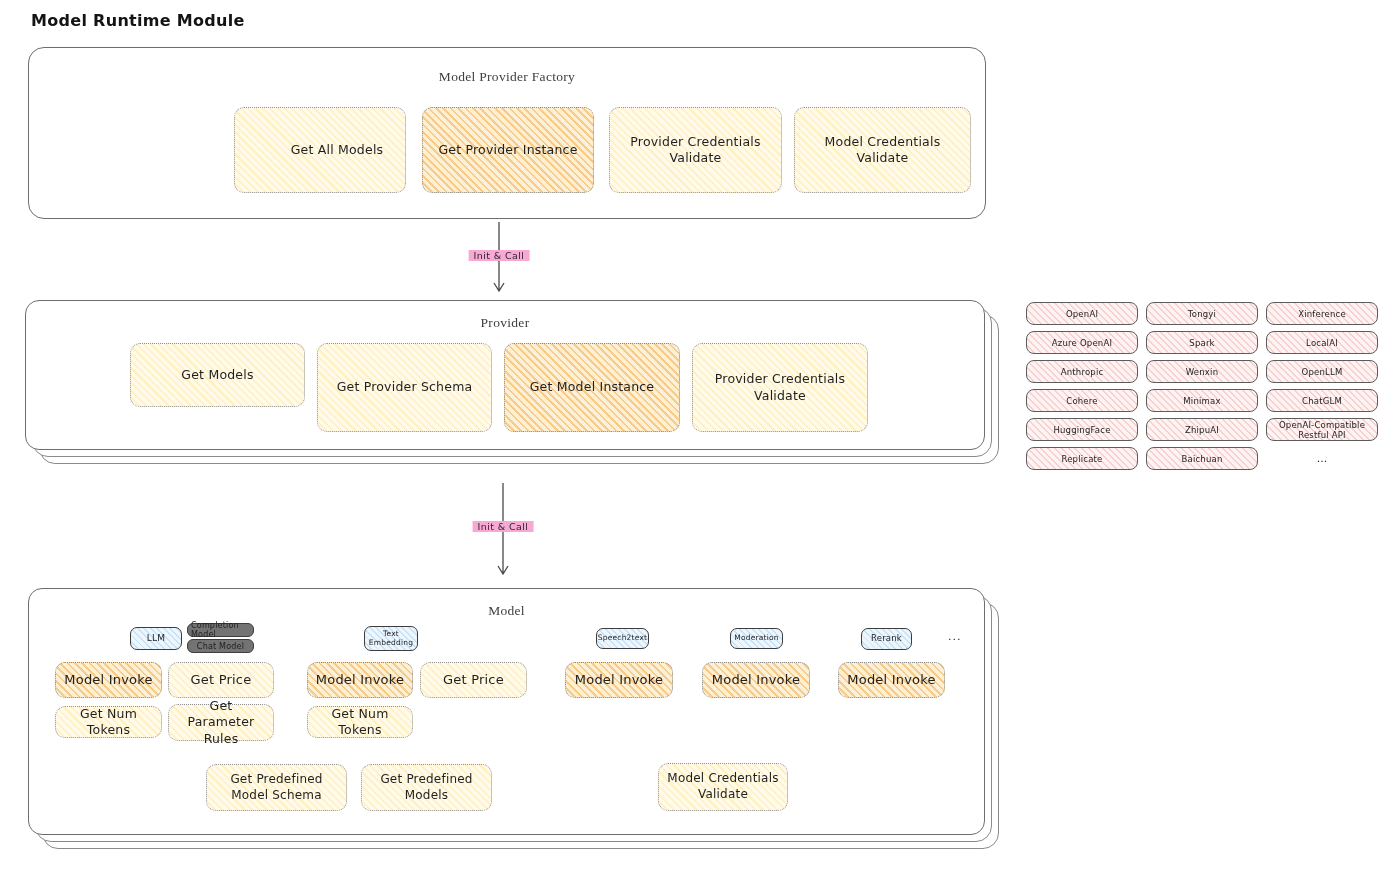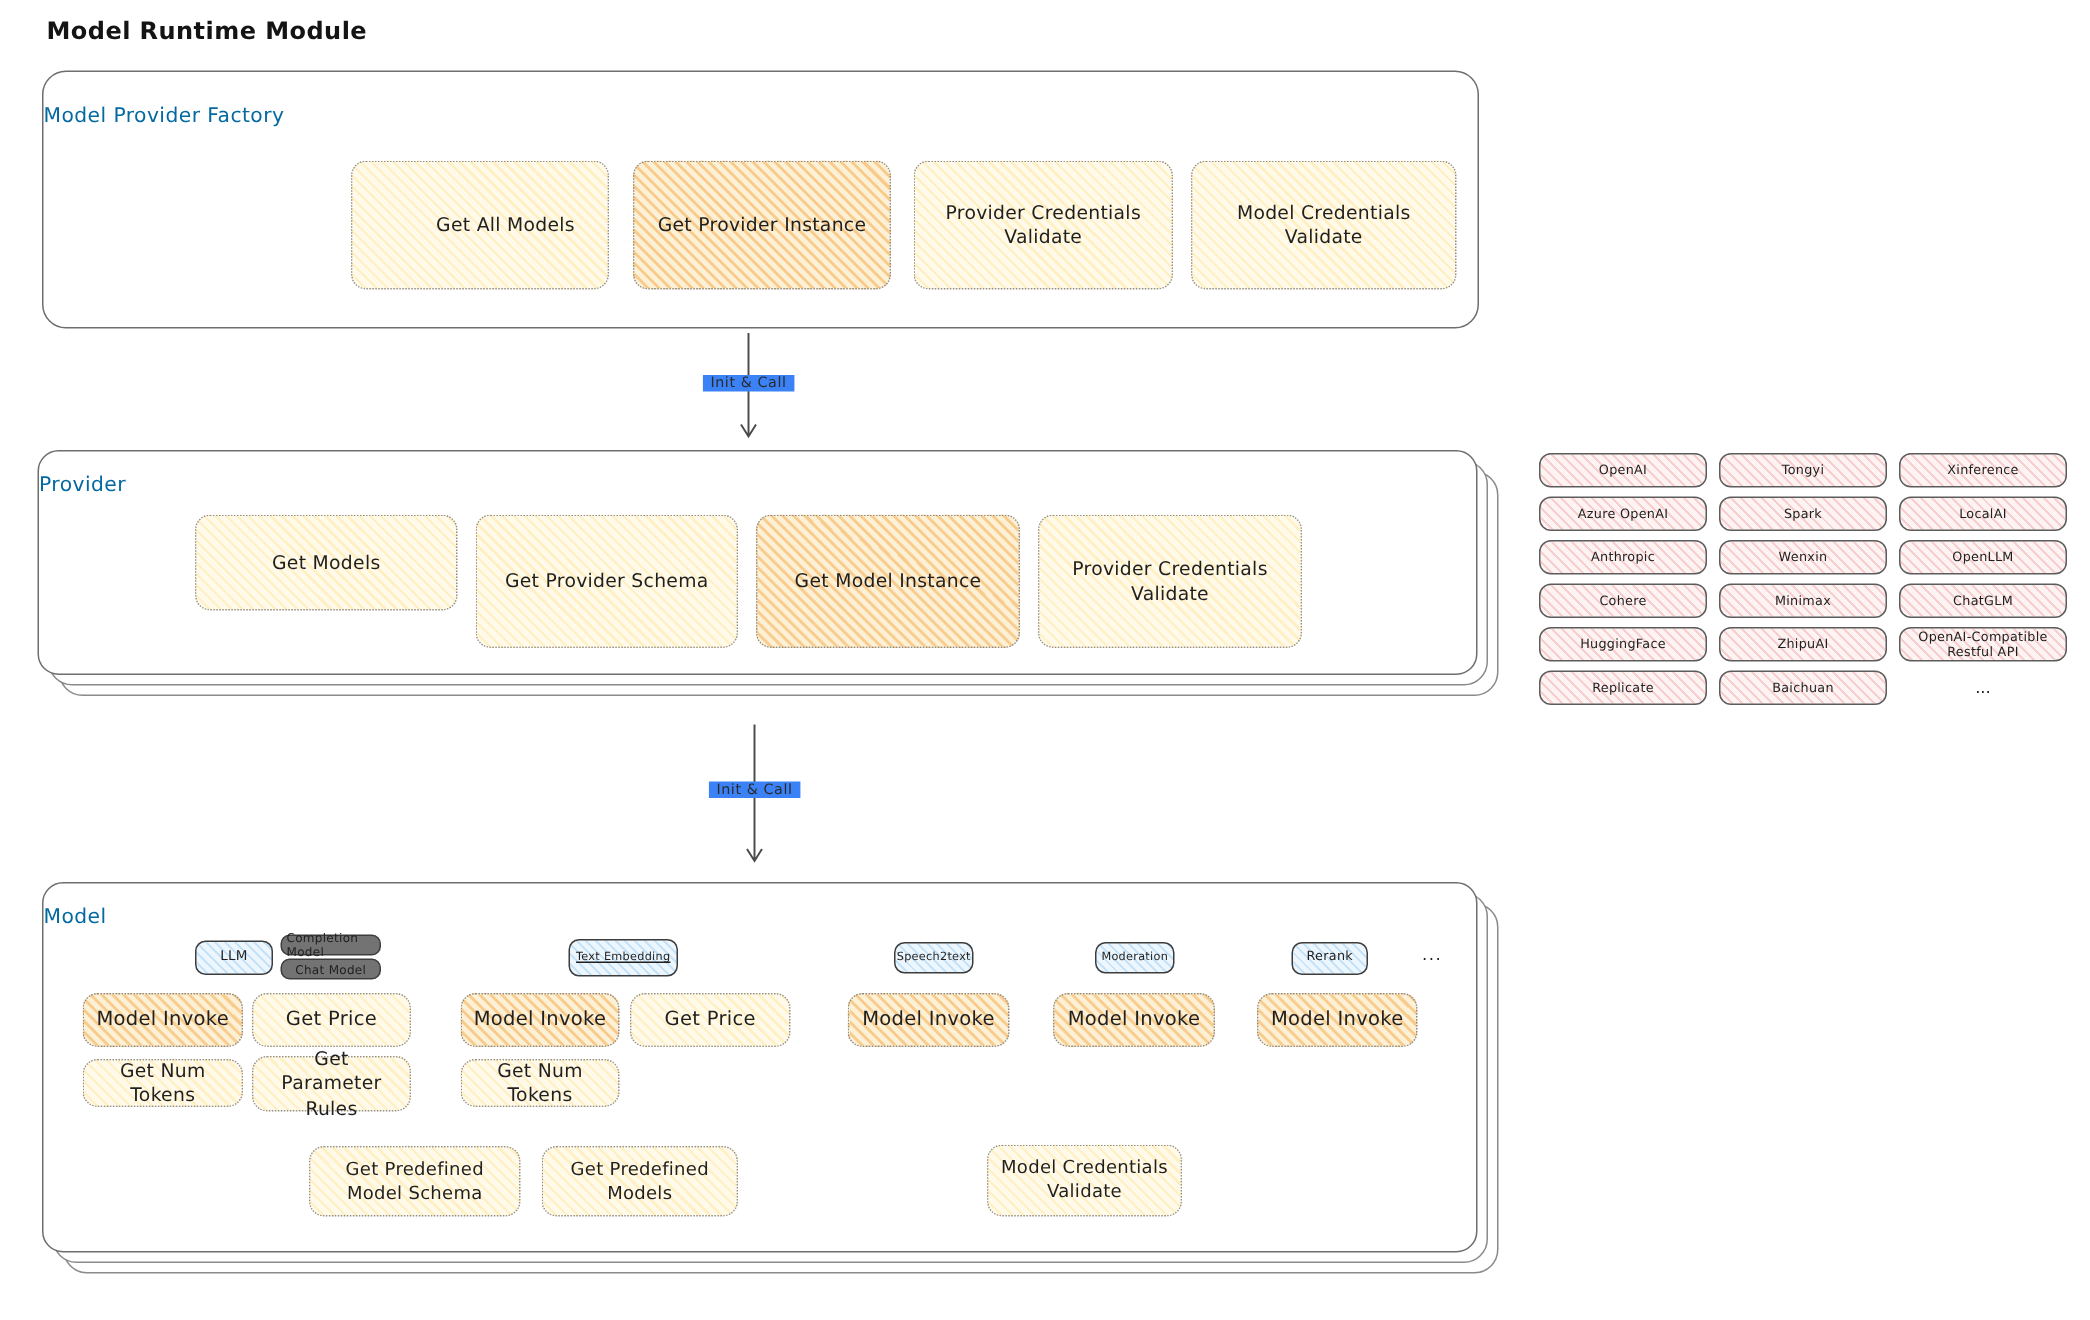--- a/index.html
+++ b/index.html
@@ -31,24 +31,25 @@
   }
   .frame-layer {
     position: absolute;
     background: #ffffff;
     border: 1.2px solid #8a8a8a;
     border-radius: 16px;
   }
   .sec-title {
     position: absolute;
     left: 0; right: 0;
-    text-align: left;
+    text-align: center;
     font-size: 13.5px;
-    color: #0369a1;
+    color: #404040;
     letter-spacing: 0.3px;
+    font-family: Liberation Serif, serif;
   }
 
   
   .node {
     position: absolute;
     display: flex;
     align-items: center;
     justify-content: center;
     text-align: center;
     border-radius: 10px;
@@ -129,21 +130,21 @@
     letter-spacing: 0.2px;
     border: 1.1px solid #3d3d3d;
     border-radius: 6px;
     background: #737373;
     padding: 0 3px;
   }
 
   .arrow-label {
     position: absolute;
     transform: translateX(-50%);
-    background: #3b82f6;
+    background: #f9a8d4;
     padding: 0 5px;
     font-size: 9.5px;
     letter-spacing: 0.4px;
     color: #2a2a2a;
     white-space: nowrap;
   }
   .ellipsis-text {
     position: absolute;
     font-size: 11px;
     color: #1f1f1f;
@@ -209,21 +210,21 @@
 
   <div class="frame-layer" style="left:42px; top:602px; width:957px; height:247px;"></div>
   <div class="frame-layer" style="left:35px; top:595px; width:957px; height:247px;"></div>
   <div class="frame" style="left:28px; top:588px; width:957px; height:247px; border-radius:14px;">
     <div class="sec-title" style="top:14px;">Model</div>
   </div>
 
   <div class="blue-tab" style="left:130px; top:627px; width:52px; height:23px; font-size:9px;">LLM</div>
   <div class="white-tab" style="left:187px; top:623px; width:67px; height:14px;">Completion Model</div>
   <div class="white-tab" style="left:187px; top:639px; width:67px; height:14px;">Chat Model</div>
-  <div class="blue-tab" style="left:379px; top:626px; width:73px; height:25px; font-size:7.5px;text-decoration:underline;">Text Embedding</div>
+  <div class="blue-tab" style="left:364px; top:626px; width:54px; height:25px; font-size:7.5px;">Text Embedding</div>
   <div class="blue-tab" style="left:596px; top:628px; width:53px; height:21px; font-size:7.5px;">Speech2text</div>
   <div class="blue-tab" style="left:730px; top:628px; width:53px; height:21px; font-size:7.5px;">Moderation</div>
   <div class="blue-tab" style="left:861px; top:628px; width:51px; height:22px; font-size:8.5px;">Rerank</div>
   <div class="ellipsis-text" style="left:948px; top:630px;">...</div>
 
   <div class="node node-orange" style="left:55px;  top:662px; width:107px; height:36px; font-size:13px;">Model Invoke</div>
   <div class="node node-yellow" style="left:168px; top:662px; width:106px; height:36px; font-size:13px;">Get Price</div>
   <div class="node node-orange" style="left:307px; top:662px; width:106px; height:36px; font-size:13px;">Model Invoke</div>
   <div class="node node-yellow" style="left:420px; top:662px; width:107px; height:36px; font-size:13px;">Get Price</div>
   <div class="node node-orange" style="left:565px; top:662px; width:108px; height:36px; font-size:13px;">Model Invoke</div>

